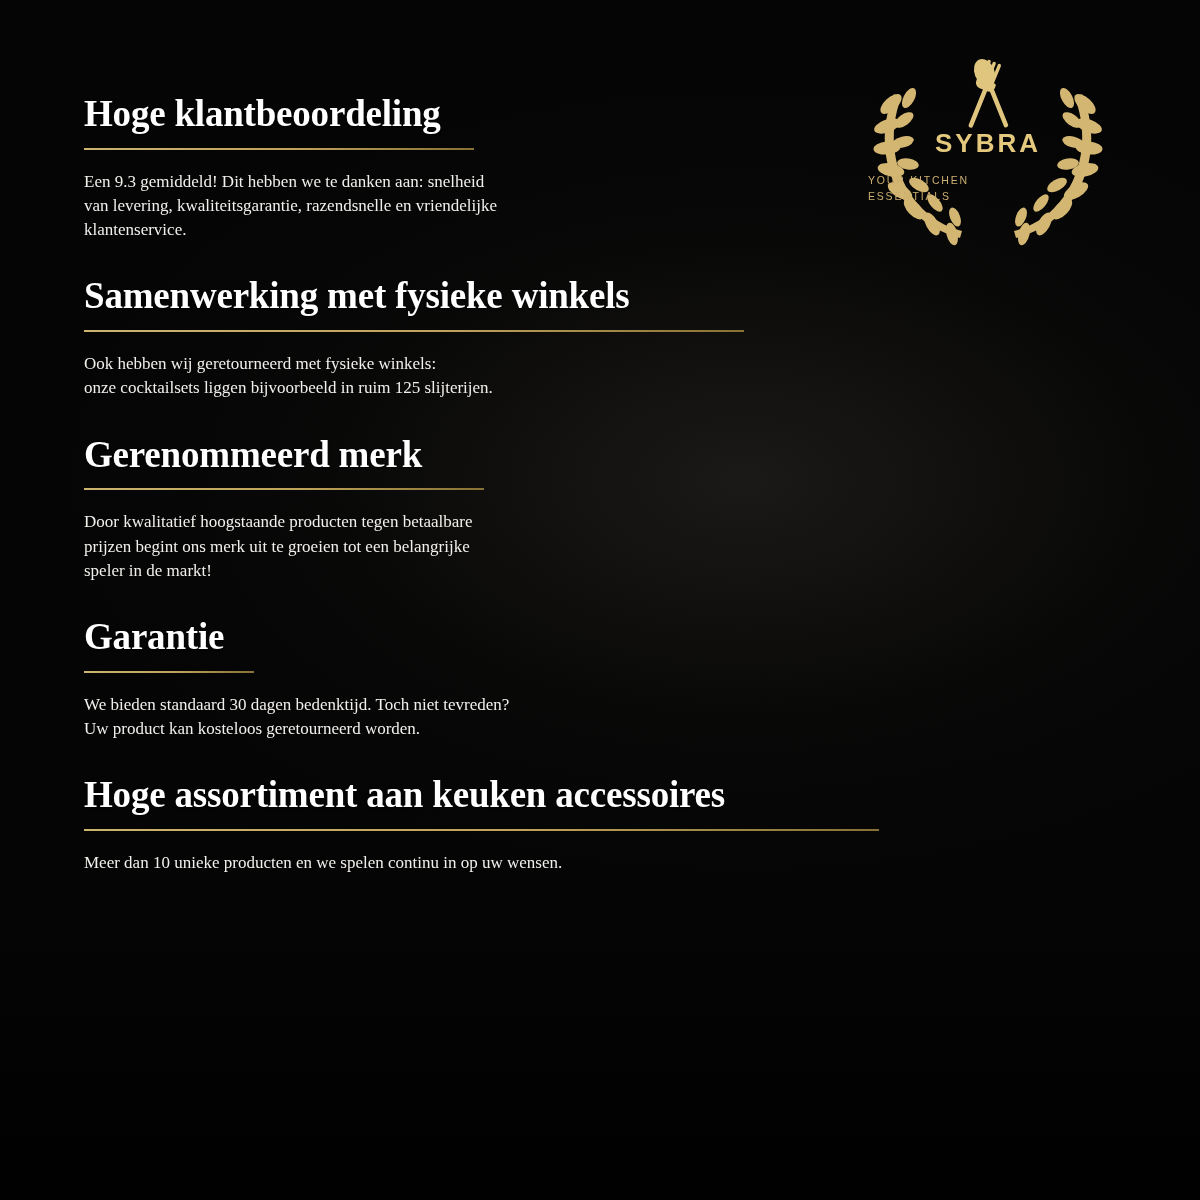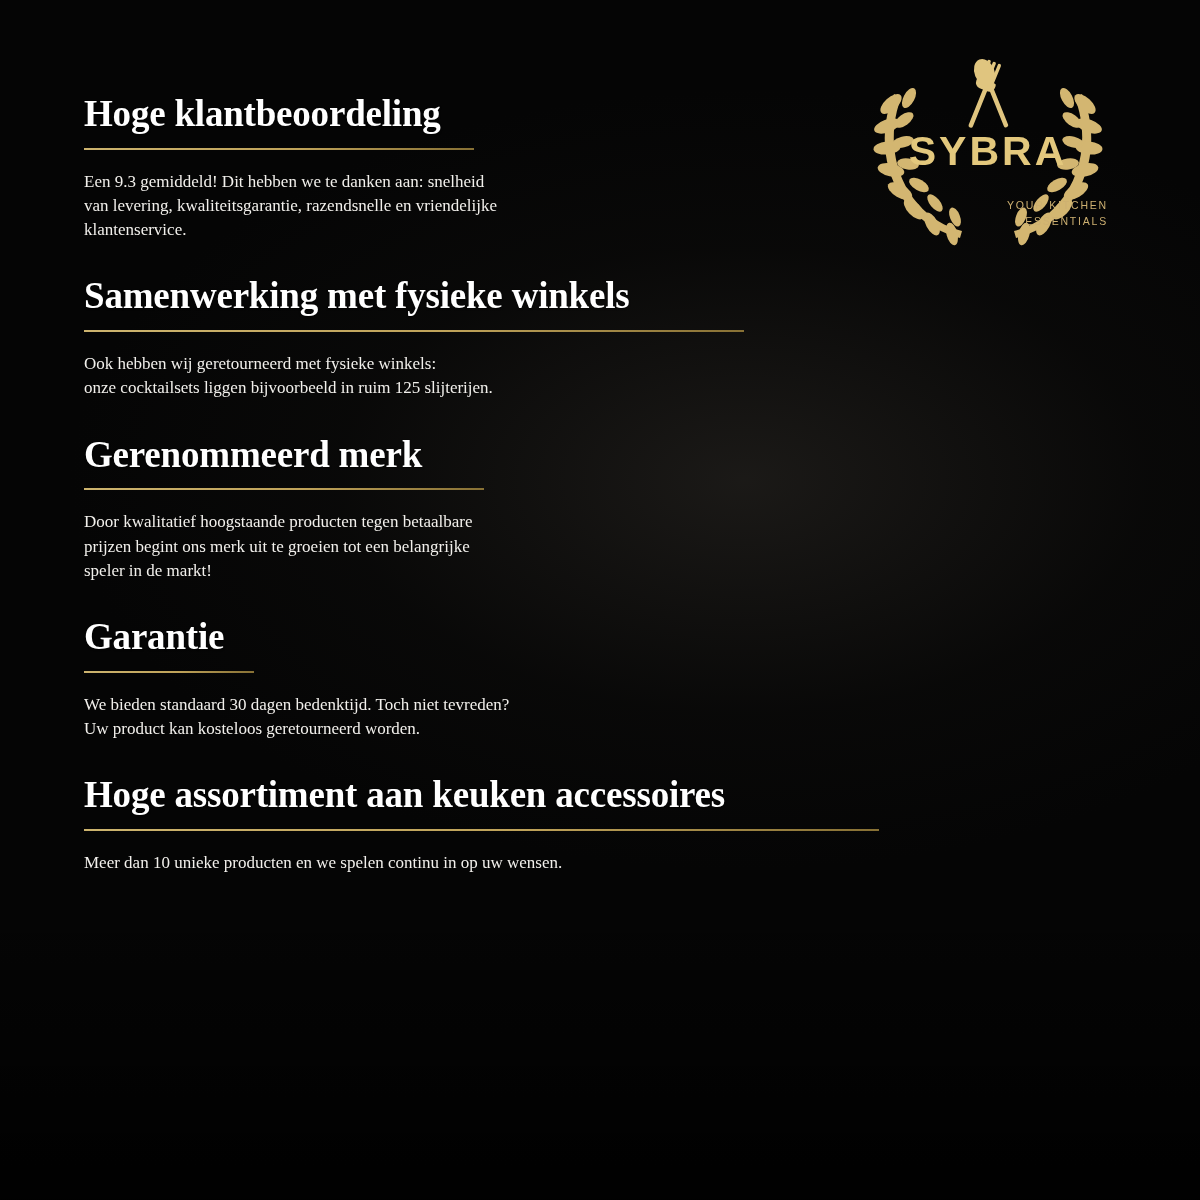--- a/index.html
+++ b/index.html
@@ -87,33 +87,32 @@
   .logo svg { display: block; }
   .logo-text {
     position: absolute;
     left: 0;
     top: 86px;
     width: 240px;
     text-align: center;
     color: #e3c87d;
     font-family: "Liberation Sans", sans-serif;
     font-weight: bold;
-    font-size: 41px;
+    font-size: 26px;
     letter-spacing: 3px;
   }
   .logo-sub1, .logo-sub2 {
     position: absolute;
     left: 0;
     width: 240px;
-    text-align: right;
+    text-align: left;
     color: #cdb071;
     font-family: "Liberation Sans", sans-serif;
     font-size: 10.5px;
     letter-spacing: 1.8px;
-    margin-top: 25px;
   }
   .logo-sub1 { top: 132px; }
   .logo-sub2 { top: 148px; }
 </style>
 </head>
 <body>
 
 <div class="page">
   <div class="bg-glow-1"></div>
   <div class="bg-glow-2"></div>

